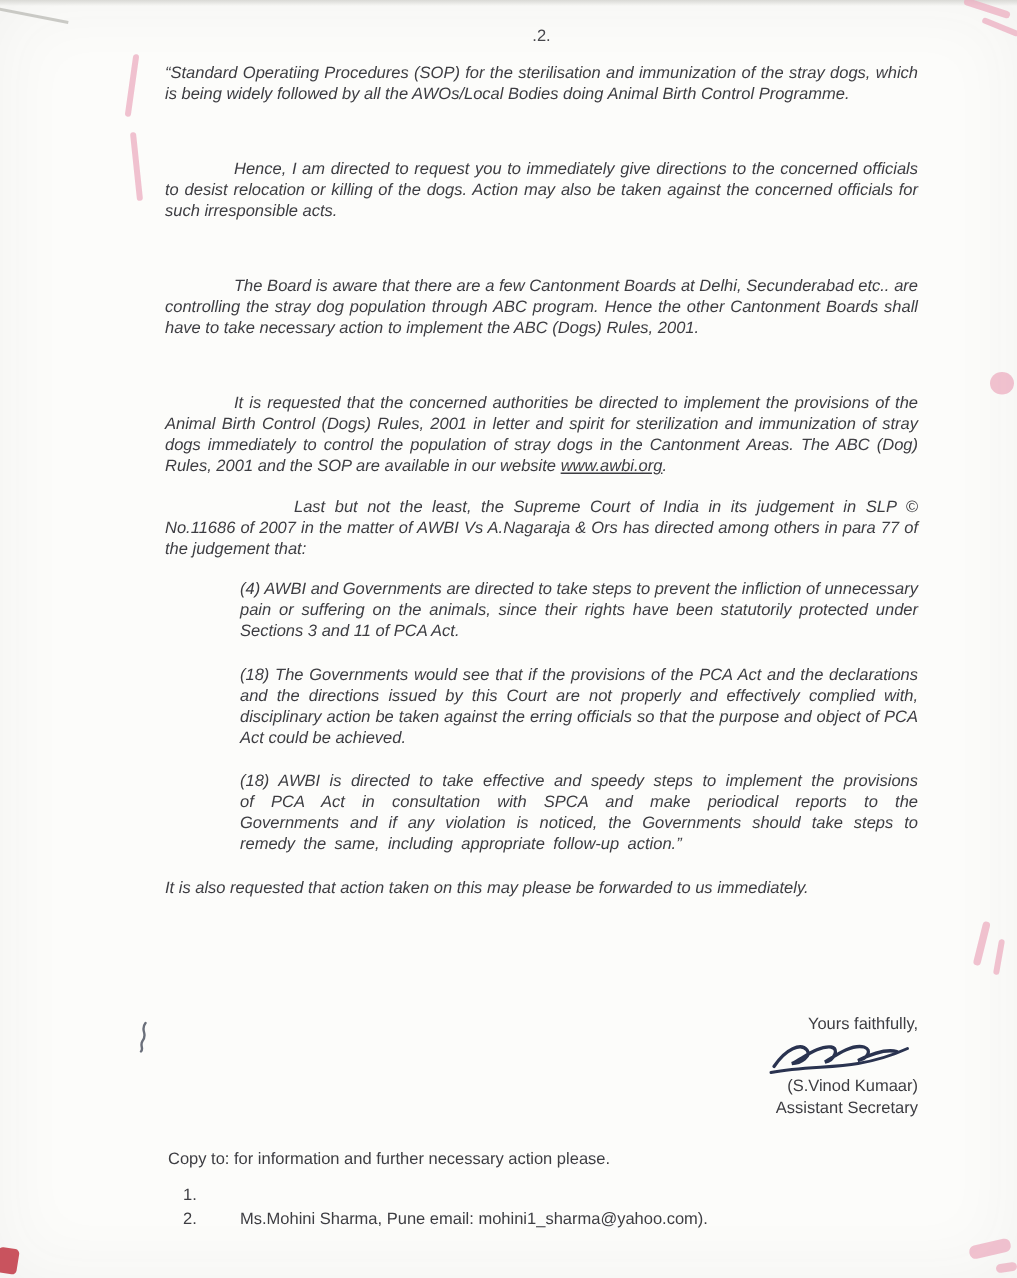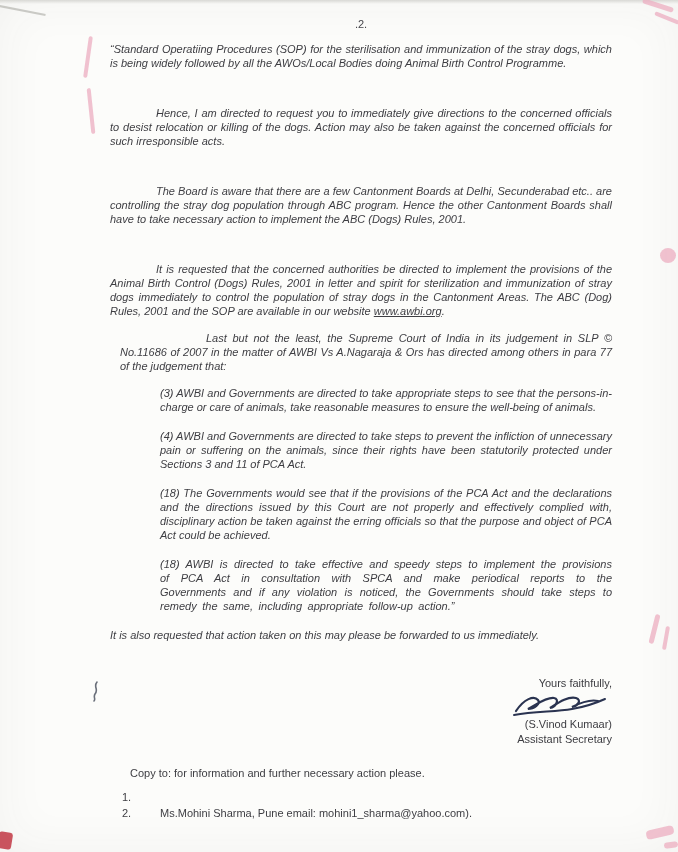--- a/index.html
+++ b/index.html
@@ -31,38 +31,38 @@
     margin: 18px 0 12px 0; text-align: center;
     font-size: 11px; color: #47474c;
   }
   .para {
     font-size: 11px; line-height: 14px;
     text-align: justify;
     margin: 0 0 13px 0;
     font-style: italic;
   }
   .indent    { text-indent: 46px; margin-top: 36px; }
-  .indent-lg { text-indent: 86px; margin-left: 10px; }
+  .indent-lg { text-indent: 86px; }
   .quote {
     font-style: italic;
     margin: 0 0 15px 50px;
   }
   .quote-wide { word-spacing: 2.5px; }
   .link { text-decoration: underline; }
   .closing {
     position: absolute; right: 66px; top: 676px;
     text-align: right; font-size: 11px; line-height: 15px;
   }
   .signature { display: block; margin: 0 2px -2px auto; }
   .pen-mark { position: absolute; left: 88px; top: 680px; }
   .copy-block {
     position: absolute; left: 112px; top: 766px;
     font-size: 11px; line-height: 14px;
   }
-  .copy-heading { margin-bottom: 10px; margin-left: 18px; }
+  .copy-heading { margin-bottom: 10px; }
   .copy-item { display: flex; padding-left: 10px; margin-bottom: 2px; }
   .copy-num { width: 38px; flex: 0 0 38px; }
   .stain { position: absolute; border-radius: 4px; background: #ecadc0; opacity: .75; }
   .stain.round { border-radius: 50%; }
   .corner-red {
     position: absolute; left: -2px; top: 832px; width: 14px; height: 17px;
     background: #c4414e; border-radius: 3px; transform: rotate(9deg); opacity: .9;
   }
 </style>
 </head>
@@ -90,21 +90,20 @@
     <p class="para">“Standard Operatiing Procedures (SOP) for the sterilisation and immunization of the stray dogs, which is being widely followed by all the AWOs/Local Bodies doing Animal Birth Control Programme.</p>
 
     <p class="para indent">Hence, I am directed to request you to immediately give directions to the concerned officials to desist relocation or killing of the dogs. Action may also be taken against the concerned officials for such irresponsible acts.</p>
 
     <p class="para indent">The Board is aware that there are a few Cantonment Boards at Delhi, Secunderabad etc.. are controlling the stray dog population through ABC program. Hence the other Cantonment Boards shall have to take necessary action to implement the ABC (Dogs) Rules, 2001.</p>
 
     <p class="para indent"><span>It is requested that the concerned authorities be directed to implement the provisions of the Animal Birth Control (Dogs) Rules, 2001 in letter and spirit for sterilization and immunization of stray dogs immediately to control the population of stray dogs in the Cantonment Areas. The ABC (Dog) Rules, 2001 and the SOP are available in our website </span><span class="link">www.awbi.org</span><span>.</span></p>
 
     <p class="para indent-lg">Last but not the least, the Supreme Court of India in its judgement in SLP © No.11686 of 2007 in the matter of AWBI Vs A.Nagaraja &amp; Ors has directed among others in para 77 of the judgement that:</p>
 
-    <p class="para quote">(3) AWBI and Governments are directed to take appropriate steps to see that the persons-in-charge or care of animals, take reasonable measures to ensure the well-being of animals.</p>
     <p class="para quote">(4) AWBI and Governments are directed to take steps to prevent the infliction of unnecessary pain or suffering on the animals, since their rights have been statutorily protected under Sections 3 and 11 of PCA Act.</p>
     <p class="para quote">(18) The Governments would see that if the provisions of the PCA Act and the declarations and the directions issued by this Court are not properly and effectively complied with, disciplinary action be taken against the erring officials so that the purpose and object of PCA Act could be achieved.</p>
     <p class="para quote quote-wide">(18) AWBI is directed to take effective and speedy steps to implement the provisions of PCA Act in consultation with SPCA and make periodical reports to the Governments and if any violation is noticed, the Governments should take steps to remedy the same, including appropriate follow-up action.”</p>
 
     <p class="para">It is also requested that action taken on this may please be forwarded to us immediately.</p>
   </div>
 
   <svg class="pen-mark" width="16" height="22" viewBox="0 0 16 22">
     <path d="M9 2 C5 7 11 9 7 14 C5 17 8 19 6 21" fill="none" stroke="#6a6f7a" stroke-width="1.6" stroke-linecap="round"></path>
   </svg>

